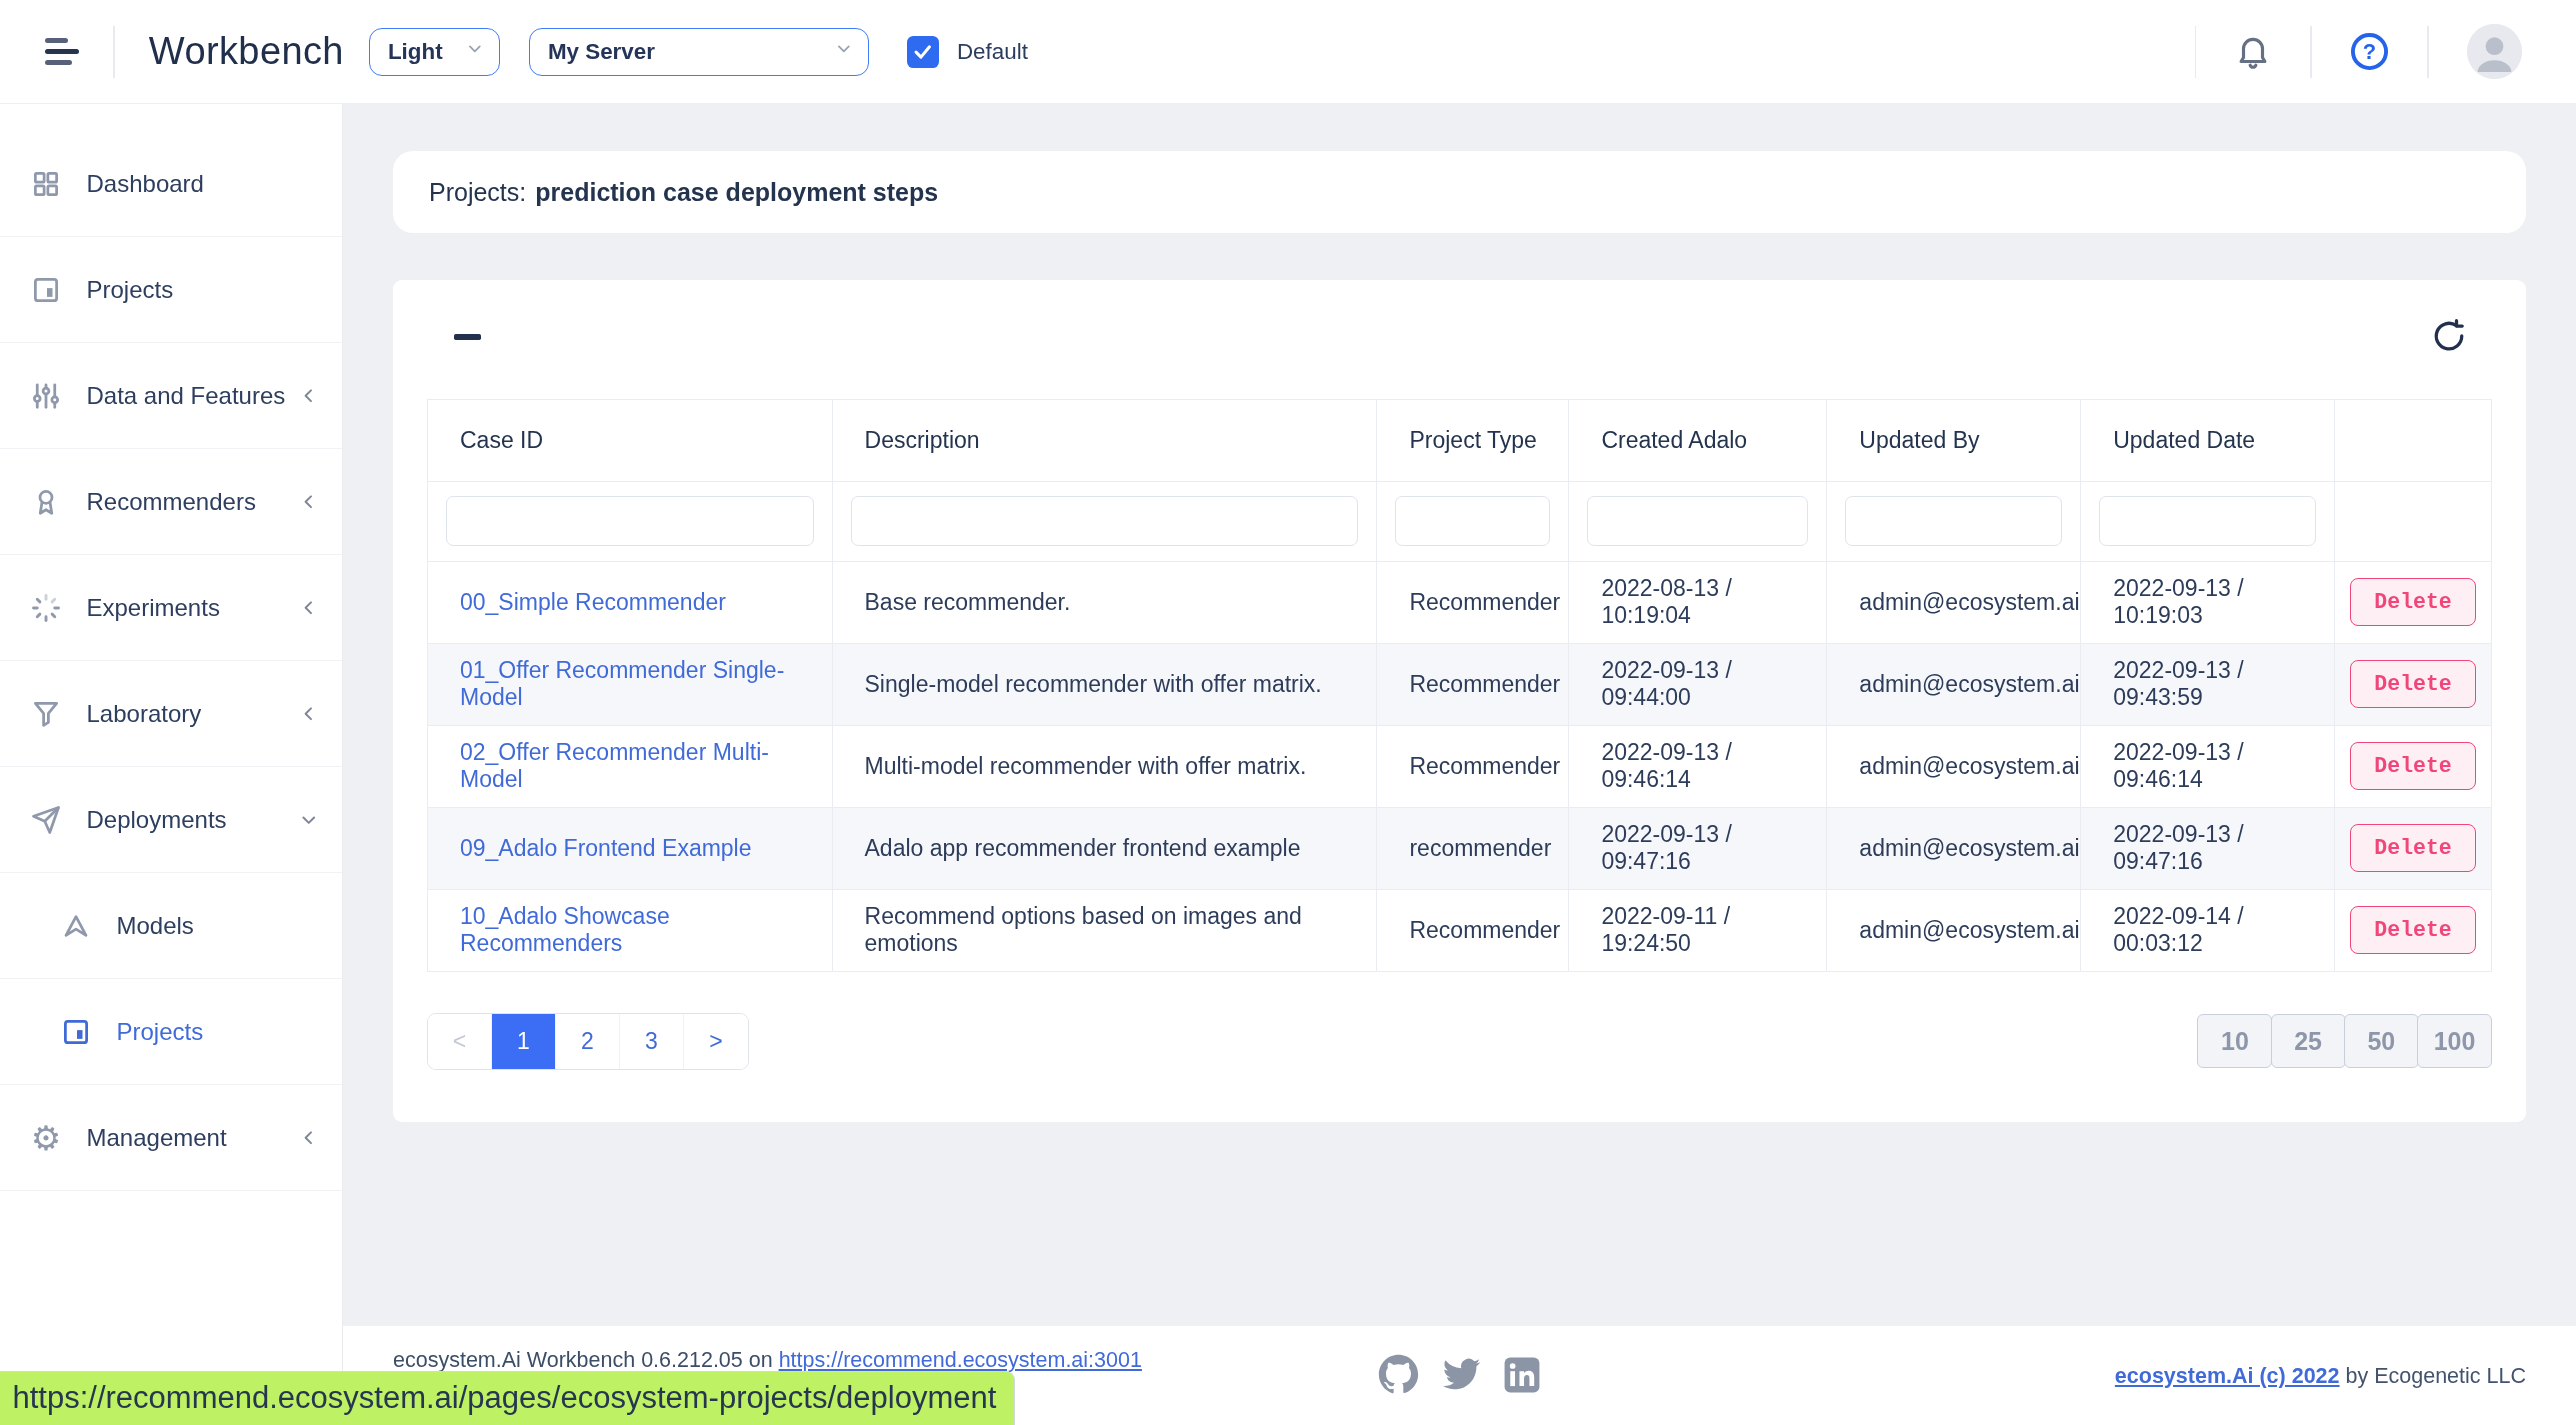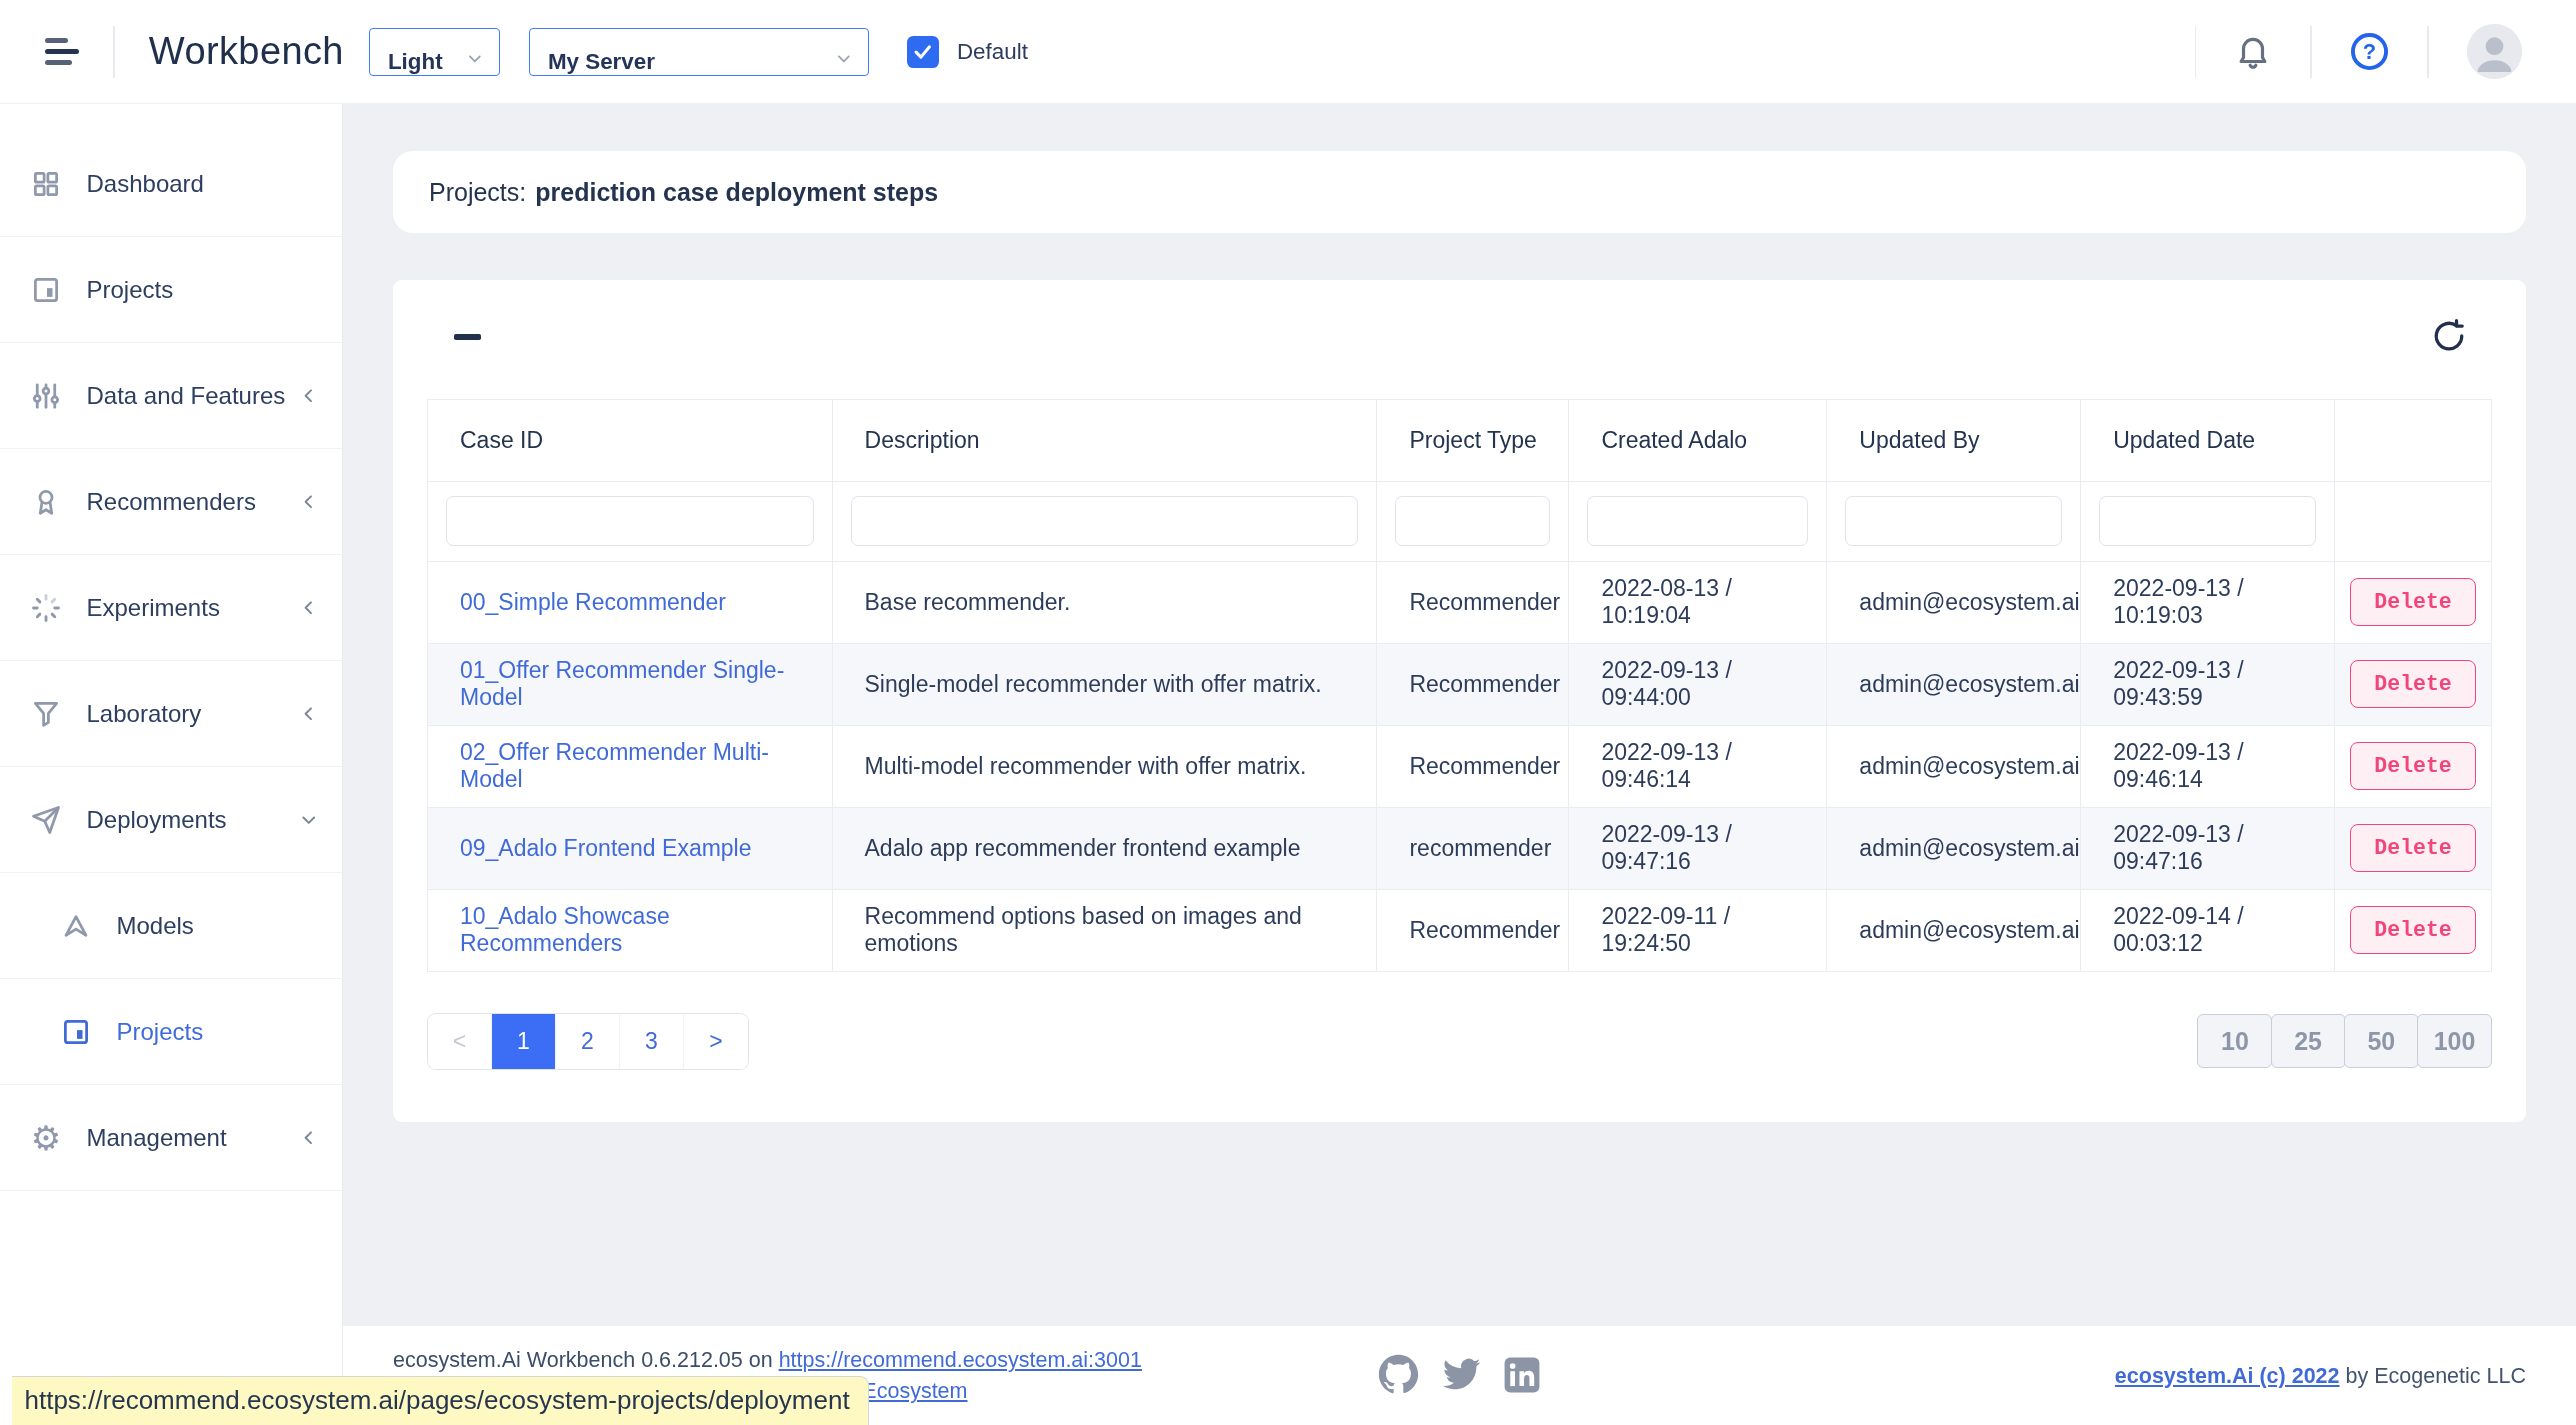--- a/index.html
+++ b/index.html
@@ -7,21 +7,21 @@
   body{font-family:"Liberation Sans",sans-serif;background:#eef0f4;color:#2a3b57}
   .app{width:2576px;height:1426px;display:flex;flex-direction:column;position:relative;background:#eef0f4}
 
   
   .topbar{height:104px;background:#fff;border-bottom:0.9px solid #edeff3;display:flex;align-items:center;padding:0 54px 0 45px;flex:0 0 auto}
   .hamburger{display:flex;flex-direction:column;gap:6.3px;cursor:pointer;background:none;border:none}
   .hamburger span{display:block;height:4.5px;border-radius:2.7px;background:#57627a}
   .hamburger .l1{width:23px}.hamburger .l2{width:34px;background:#27344f}.hamburger .l3{width:27px}
   .tb-divider{width:1.8px;height:52px;background:#e8eaef;margin:0 34px}
   .app-title{font-size:38px;font-weight:500;color:#20304c;letter-spacing:0.4px}
-  .select-box{height:48px;border:1.8px solid #3f7df6;border-radius:4px;background:#fff;display:flex;align-items:flex-end;justify-content:space-between;padding:0 14.3px 0 18px;font-size:22.4px;color:#25355a;font-weight:600;cursor:pointer}
+  .select-box{height:48px;border:1.8px solid #3f7df6;border-radius:13px;background:#fff;display:flex;align-items:center;justify-content:space-between;padding:0 14.3px 0 18px;font-size:22.4px;color:#25355a;font-weight:600;cursor:pointer}
   .select-theme{width:131px;margin-left:25px}
   .select-server{width:340px;margin-left:29px}
   .checkbox-wrap{display:flex;align-items:center;margin-left:38px;cursor:pointer}
   .checkbox{width:32px;height:32px;border-radius:6.3px;background:#2e6bf0;display:flex;align-items:center;justify-content:center}
   .checkbox-label{margin-left:18px;font-size:22.4px;color:#2c3c5c}
   .tb-spacer{flex:1}
   .icon-btn{background:none;border:none;cursor:pointer;display:flex;align-items:center;justify-content:center}
   .tb-divider.right{margin:0 38px}
   .avatar{width:55px;height:55px;border-radius:50%;overflow:hidden;background:#e8eaef;display:block}
 
@@ -72,21 +72,21 @@
 
   
   .footer{height:100px;background:#fff;display:flex;align-items:center;padding:0 50px;flex:0 0 auto}
   .footer-left{flex:1;font-size:21.5px;color:#3c4d68;line-height:1.45}
   .footer a{color:#3f6ad8;text-decoration:underline}
   .footer-social{display:flex;align-items:center;gap:21.5px}
   .footer-right{flex:1;text-align:right;font-size:21.5px;color:#43536d}
   .copyright-link{font-weight:700}
 
   
-  .statusbar{position:absolute;left:12px;bottom:0;background:#fef9c3;border:0.9px solid #d4d7dd;border-left:none;border-bottom:none;border-top-right-radius:9px;padding:8px 18px 9.8px 12.5px;font-size:26px;color:#26364f;z-index:10;white-space:nowrap}
+  .statusbar{position:absolute;left:0;bottom:0;background:#bef264;border:0.9px solid #d4d7dd;border-left:none;border-bottom:none;border-top-right-radius:9px;padding:8px 18px 9.8px 12.5px;font-size:31px;color:#26364f;z-index:10;white-space:nowrap}
 </style>
 </head>
 <body>
 
 <div class="app">
 
   <div class="topbar">
     <button class="hamburger" aria-label="menu">
       <span class="l1"></span>
         <span class="l2"></span>

